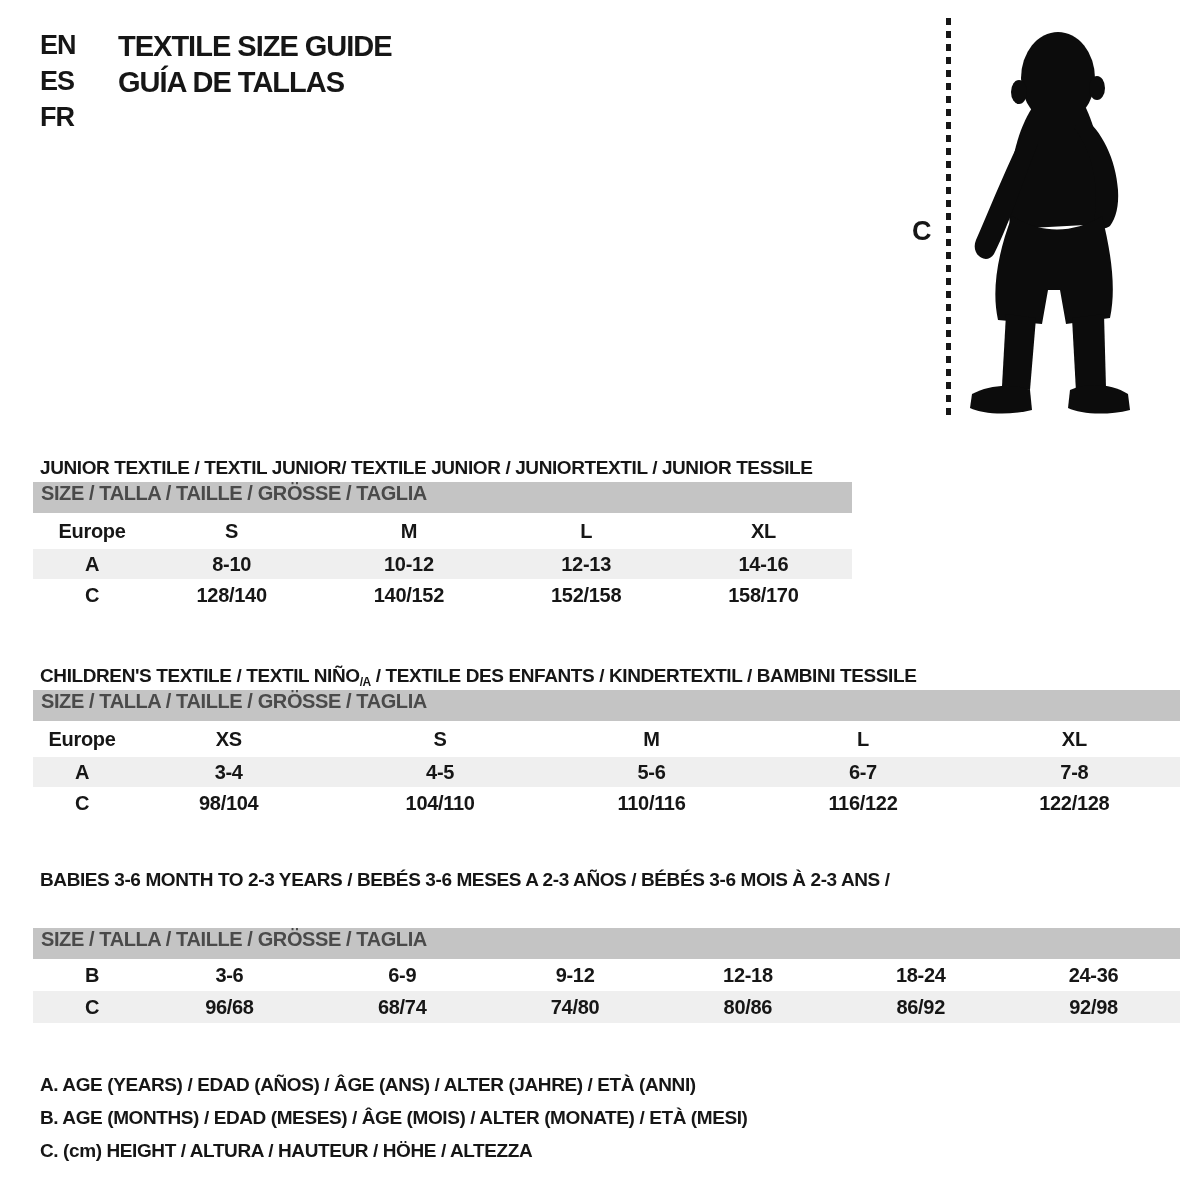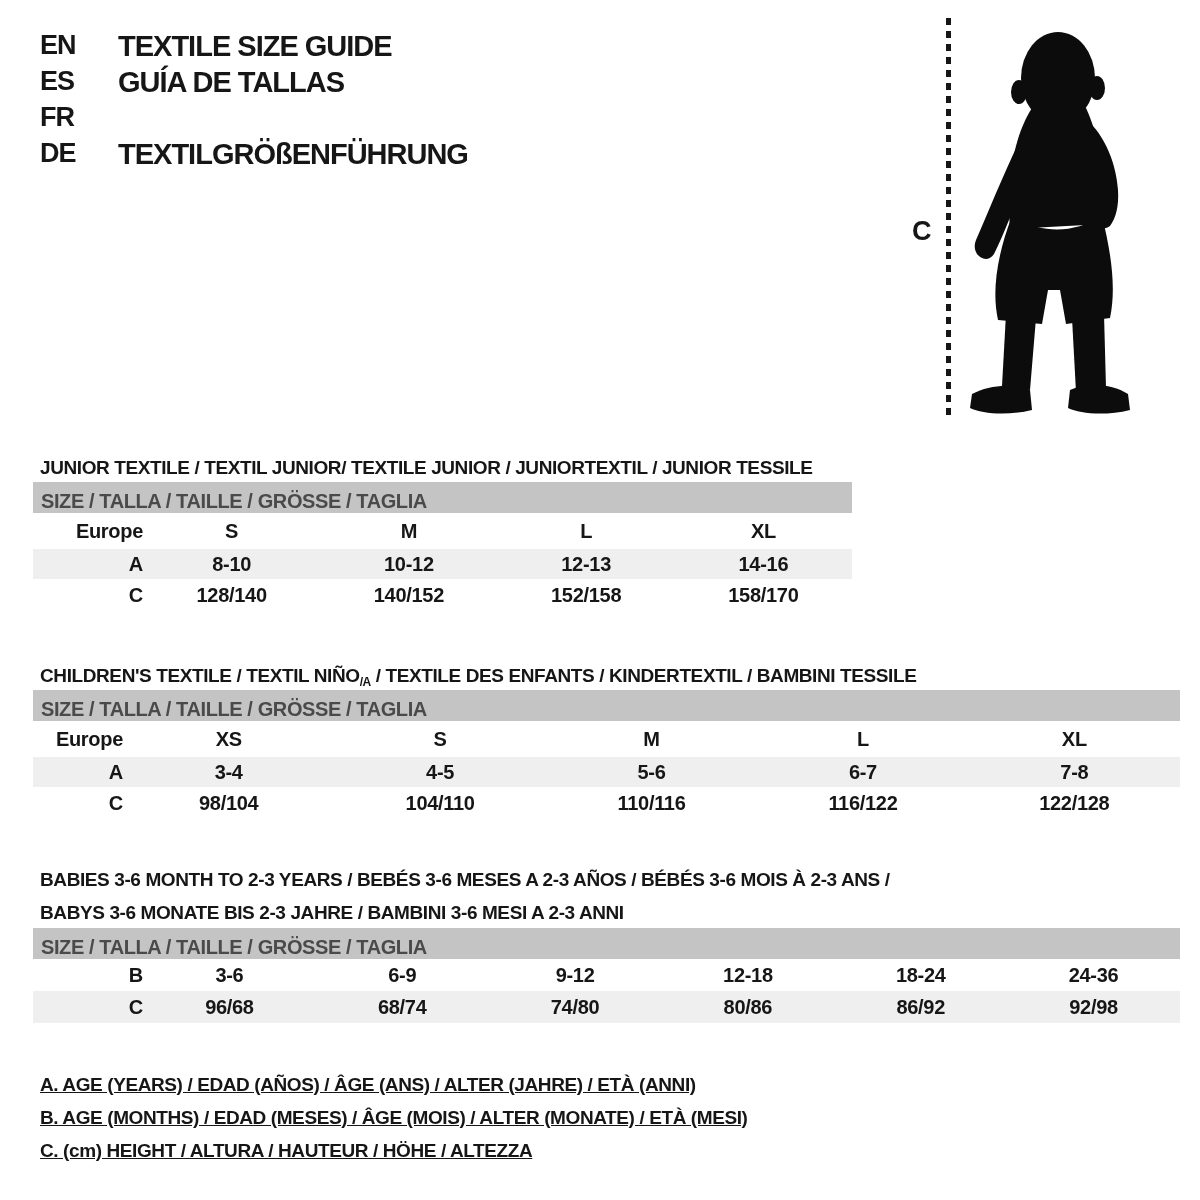--- a/index.html
+++ b/index.html
@@ -23,53 +23,49 @@
   
   .sec-title{
     position:absolute;left:40px;font-size:19px;font-weight:bold;
     letter-spacing:-0.4px;white-space:nowrap;margin-top:23px;
   }
   .sec-title .sub{font-size:12px;vertical-align:-4px;font-weight:bold;}
   .sec-title.two-line{line-height:33px;}
   
   .sizetable{position:absolute;left:33px;}
   .size-bar{
-    height:31px;display:flex;align-items:flex-end;padding-left:8px;box-sizing:border-box;
+    height:31px;display:flex;align-items:flex-start;padding-left:8px;box-sizing:border-box;
     font-size:20px;font-weight:bold;letter-spacing:-0.4px;
   }
   .trow{display:flex;align-items:center;font-size:20px;font-weight:bold;letter-spacing:-0.3px;}
-  .trow .lab{box-sizing:border-box;padding-left:8px;text-align:right;}
+  .trow .lab{box-sizing:border-box;padding-left:8px;text-align:center;}
   .trow .val{flex:1 1 0;text-align:center;}
   .junior .lab{width:110px;}
   .children .lab{width:90px;}
   .babies .lab{width:110px;}
   
   .legend{position:absolute;left:40px;top:1068px;}
-  .legend-line{height:33px;display:flex;align-items:center;font-size:19px;font-weight:bold;letter-spacing:-0.4px;white-space:nowrap;text-decoration:underline;}
+  .legend-line{height:33px;display:flex;align-items:center;font-size:19px;font-weight:bold;letter-spacing:-0.4px;white-space:nowrap;}
 </style>
 </head>
 <body>
 
 <div class="page">
 
   <div class="langs">
     <div class="lang-row">
       <span class="lang-code">EN</span>
       <span class="lang-title">TEXTILE SIZE GUIDE</span>
     </div>
     <div class="lang-row">
       <span class="lang-code">ES</span>
       <span class="lang-title">GUÍA DE TALLAS</span>
     </div>
     <div class="lang-row">
       <span class="lang-code">FR</span>
-    </div>
-    <div class="lang-row">
-      <span class="lang-code">DE</span>
-      <span class="lang-title">TEXTILGRÖßENFÜHRUNG</span>
     </div>
   </div>
 
   <span class="measure-label">C</span>
   <div class="measure-line"></div>
   <div class="baby">
     <svg width="170" height="398" viewBox="0 0 170 398" xmlns="http://www.w3.org/2000/svg">
       <g fill="#0c0c0c">
         <ellipse cx="92" cy="60" rx="37" ry="46"></ellipse>
         <ellipse cx="53" cy="74" rx="8" ry="12"></ellipse>
@@ -142,21 +138,20 @@
       <span class="val">98/104</span>
       <span class="val">104/110</span>
       <span class="val">110/116</span>
       <span class="val">116/122</span>
       <span class="val">122/128</span>
     </div>
   </div>
 
   <div class="sec-title two-line" style="top:840px;">
     <div>BABIES 3-6 MONTH TO 2-3 YEARS / BEBÉS 3-6 MESES A 2-3 AÑOS / BÉBÉS 3-6 MOIS À 2-3 ANS /</div>
-    <div>BABYS 3-6 MONATE BIS 2-3 JAHRE / BAMBINI 3-6 MESI A 2-3 ANNI</div>
   </div>
 
   <div class="sizetable babies" style="top:928px;width:1147px;">
     <div class="size-bar" style="background:#c4c4c4;color:#4a4a4a;">
       <span>SIZE / TALLA / TAILLE / GRÖSSE / TAGLIA</span>
     </div>
     <div class="trow" style="height:32px;">
       <span class="lab">B</span>
       <span class="val">3-6</span>
       <span class="val">6-9</span>

